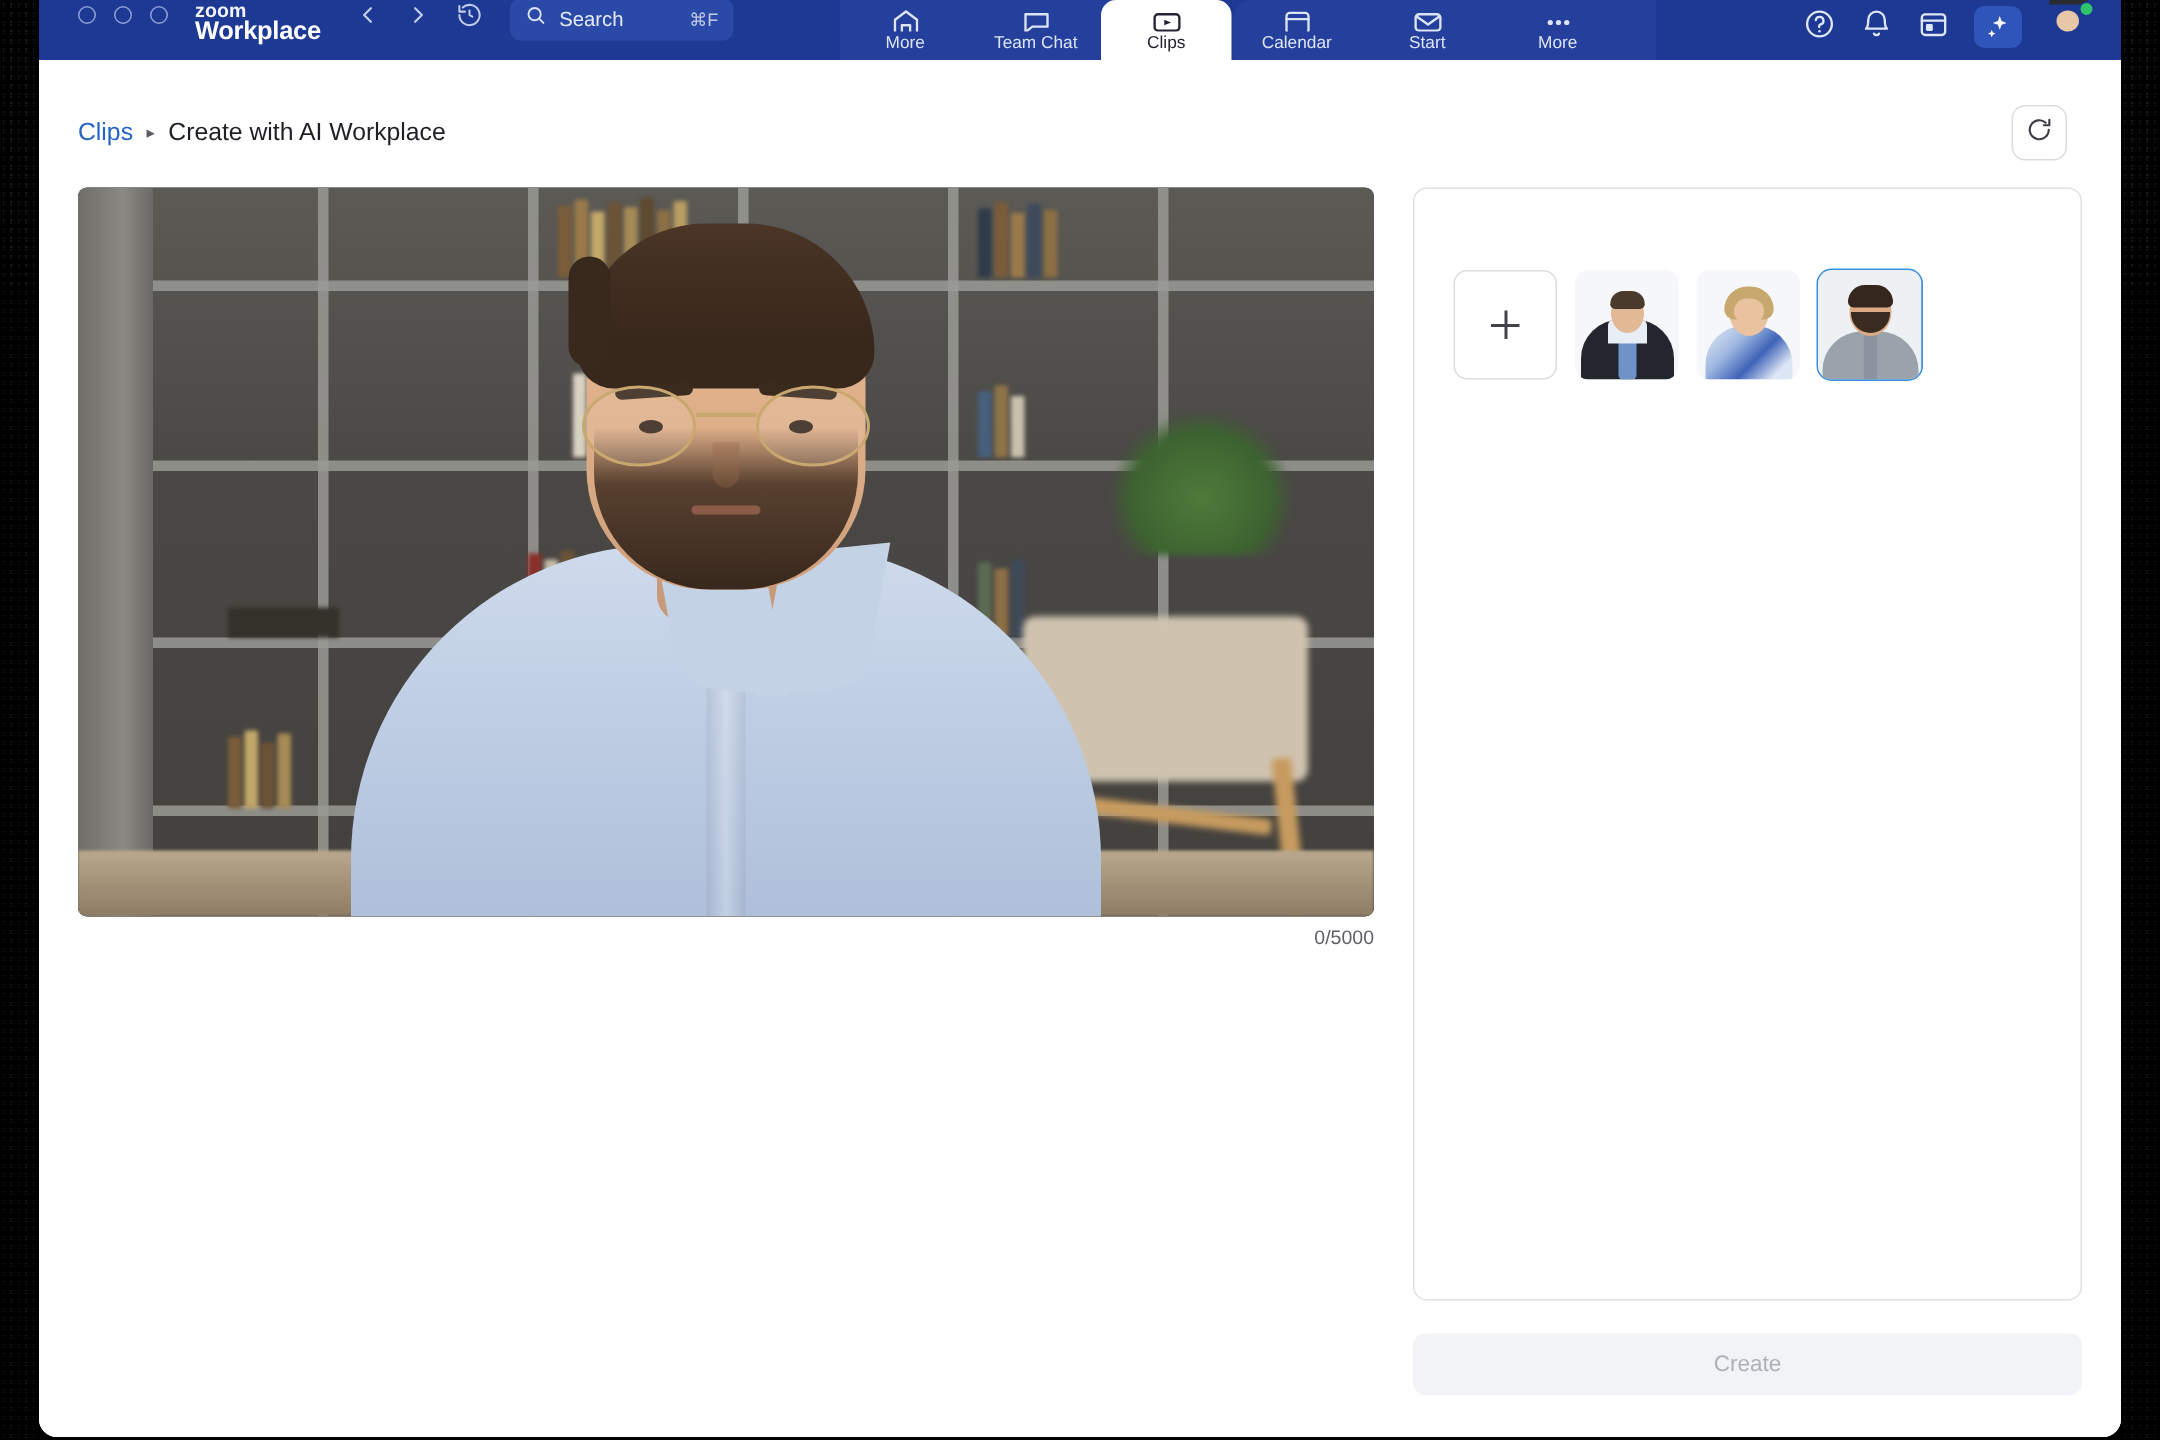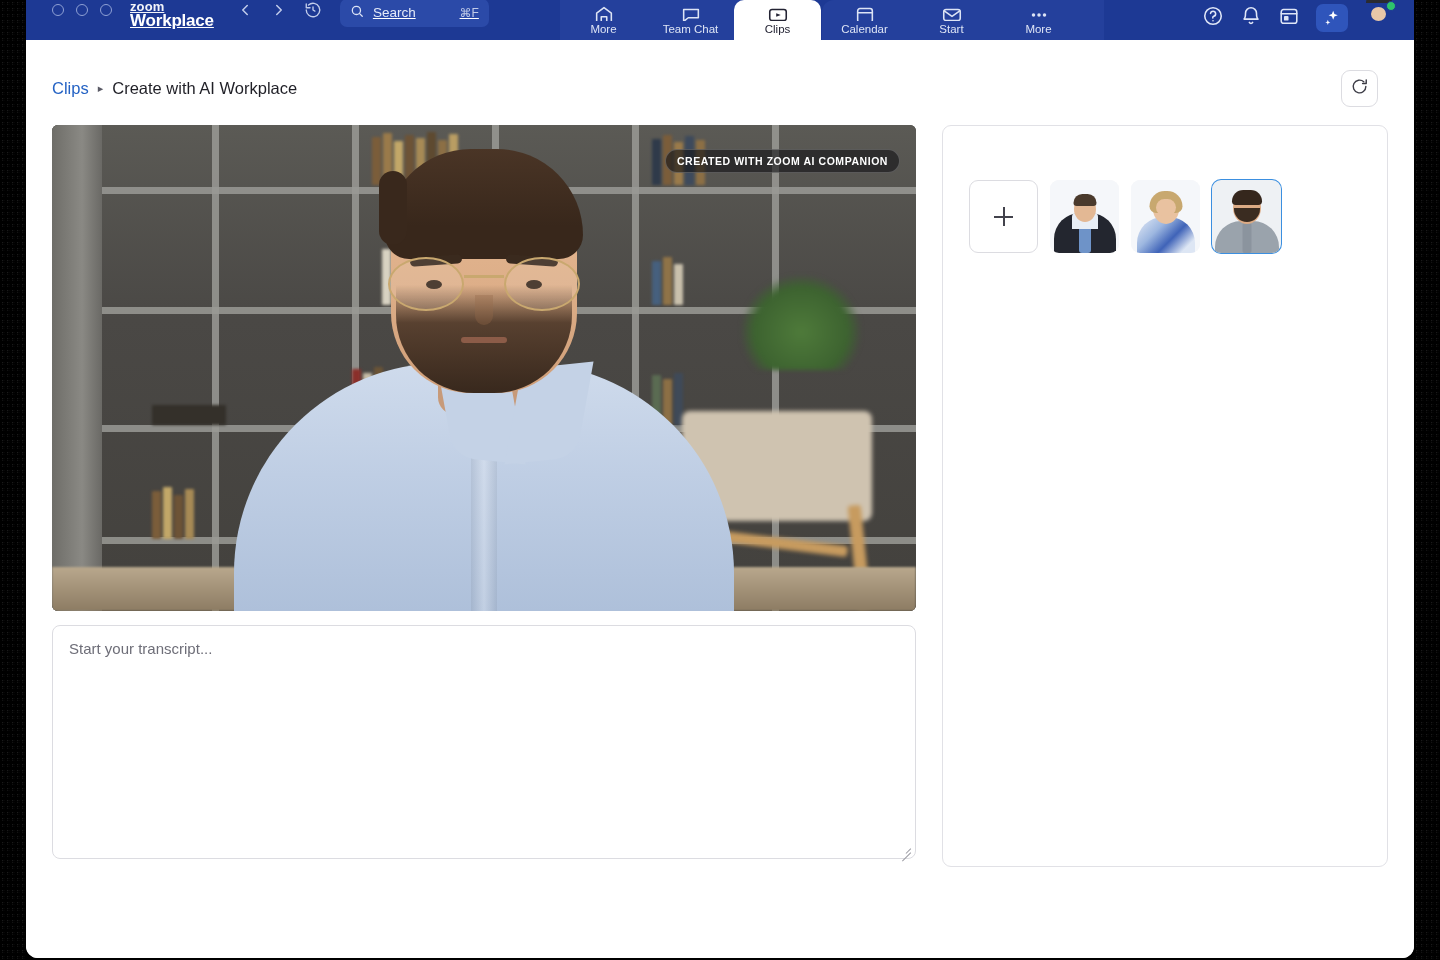--- a/index.html
+++ b/index.html
@@ -35,21 +35,21 @@
 
   
   #titlebar {
     position: relative; height: 40px; width: 100%;
     background: #1d3994;
     display: flex; align-items: flex-end;
     color: #fff;
   }
   .tb-left {
     display: flex; align-items: center; gap: 0;
-    padding: 0 0 8px 0; height: 100%; text-decoration: underline;
+    padding: 0 0 8px 0; height: 100%;
   }
   .traffic {
     display: flex; gap: 12px; align-items: center;
     margin-left: 26px; margin-bottom: 12px;
   }
   .tl-dot {
     width: 12px; height: 12px; border-radius: 50%;
     border: 1.4px solid #8ea0d4; background: transparent;
   }
   .app-title {
@@ -591,31 +591,24 @@
               <div class="eye r"></div>
               <div class="glasses">
                 <span class="lens l"></span>
                 <span class="bridge"></span>
                 <span class="lens r"></span>
               </div>
               <div class="nose"></div>
               <div class="mouth"></div>
             </div>
 
-            <div class="badge">CREATED WITH ZOOM AI COMPANION</div>
           </div>
 
-          <div id="transcript-wrap">
-            <textarea id="transcript" placeholder="Start your transcript..." style=""></textarea>
-            <span class="resize-grip">
-              <i style="top:10px; width:12px;"></i>
-              <i style="top:6px;  width:7px;"></i>
-            </span>
-          </div>
-
+
+          <div id="charcount">0/5000</div>
         </div>
 
         <div id="right">
           <div id="avatar-card">
             <div id="avatar-list">
 
               <div class="av-tile add">
                 <span class="plus"></span>
               </div>
 
@@ -643,18 +636,19 @@
                   <span class="ap-body" style="width:64px;height:32px;background:#9aa3ac"></span>
                   <span class="ap-body" style="width:9px;height:30px;background:#8b949e;border-radius:2px;bottom:0"></span>
                   <span class="ap-head" style="width:28px;height:32px;background:#dcab85;top:12px"></span>
                   <span class="ap-head" style="width:30px;height:15px;background:#35271d;top:10px;border-radius:15px 15px 5px 5px"></span>
                   <span class="ap-head" style="width:26px;height:14px;background:#3a2c21;top:28px;border-radius:0 0 13px 13px"></span>
                 </span>
               </div>
 
             </div>
           </div>
+          <button id="create-btn">Create</button>
         </div>
 
       </div>
     </div>
   </div>
 </div>
 
 </body></html>

